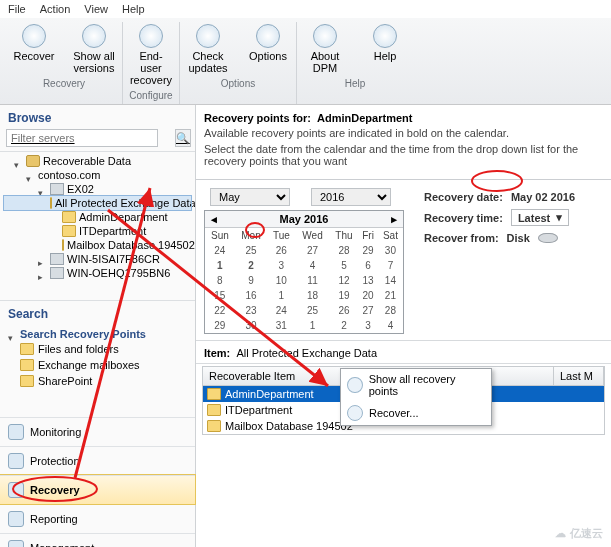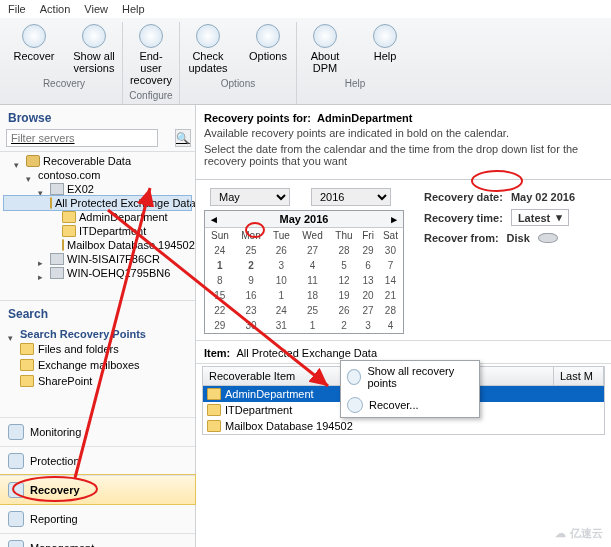--- a/index.html
+++ b/index.html
@@ -56,21 +56,21 @@
   .metarow{display:flex; align-items:center; gap:8px; padding:3px 0;}
   .latestbox{display:inline-flex; align-items:center; border:1px solid #b8bcc0; padding:1px 6px; gap:6px;}
   .pathbar{padding:6px 8px 4px 8px; border-bottom:1px solid #d8dbde;}
   .pathbar b{font-weight:600;}
   .searchlist{margin:4px 6px; border:1px solid #c4c8cc; color:#888; padding:2px 4px;}
   .listhead{display:flex; background:linear-gradient(#fafbfc,#e8eaed); border:1px solid #c7cbcf; margin:2px 6px 0 6px;}
   .listhead span{padding:3px 6px; border-right:1px solid #c7cbcf;}
   .listbody{margin:0 6px; border:1px solid #c7cbcf; border-top:none;}
   .lrow{display:flex; align-items:center; gap:4px; padding:2px 4px;}
   .lrow.sel{background:#0a64c2; color:#fff;}
-  .ctxmenu{position:absolute; left:340px; top:360px; background:#fff; border:1px solid #9fa4a9; box-shadow:2px 2px 4px rgba(0,0,0,.25); width:140px; z-index:50;}
+  .ctxmenu{position:absolute; left:340px; top:368px; background:#fff; border:1px solid #9fa4a9; box-shadow:2px 2px 4px rgba(0,0,0,.25); width:152px; z-index:50;}
   .ctxitem{display:flex; align-items:center; gap:6px; padding:4px 6px;}
   .ctxic{width:16px;height:16px;border:1px solid #9bb6cb;border-radius:50%;background:#eaf2f9;}
   svg.annot{position:absolute; left:0; top:0; pointer-events:none; z-index:40;}
   .watermark{position:absolute; right:8px; bottom:6px; color:#cfd3d7; font-size:16px; font-weight:600; display:flex; align-items:center; gap:4px; z-index:60;}
   .diskic{display:inline-block;width:20px;height:10px;background:#d7dbdf;border:1px solid #9aa0a6;border-radius:50%/60%;}
 </style>
 </head>
 <body>
 
 <div class="menubar">

